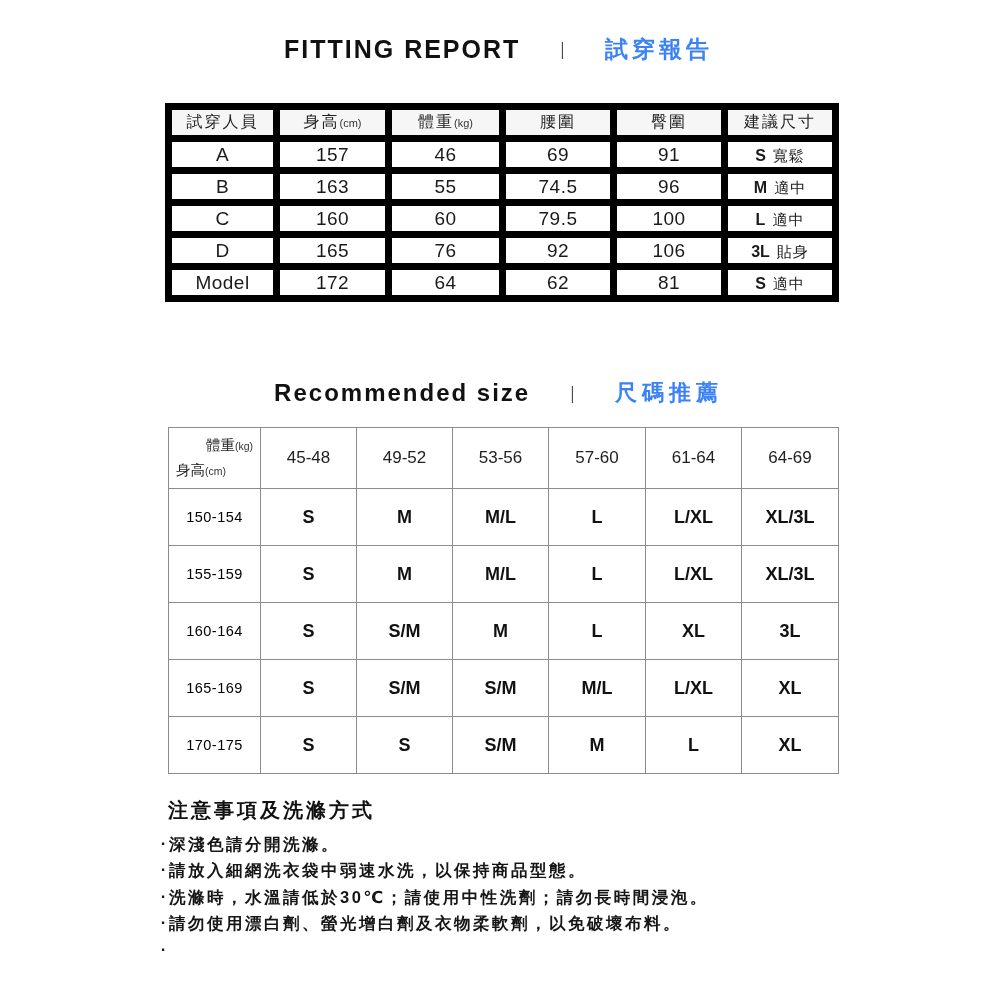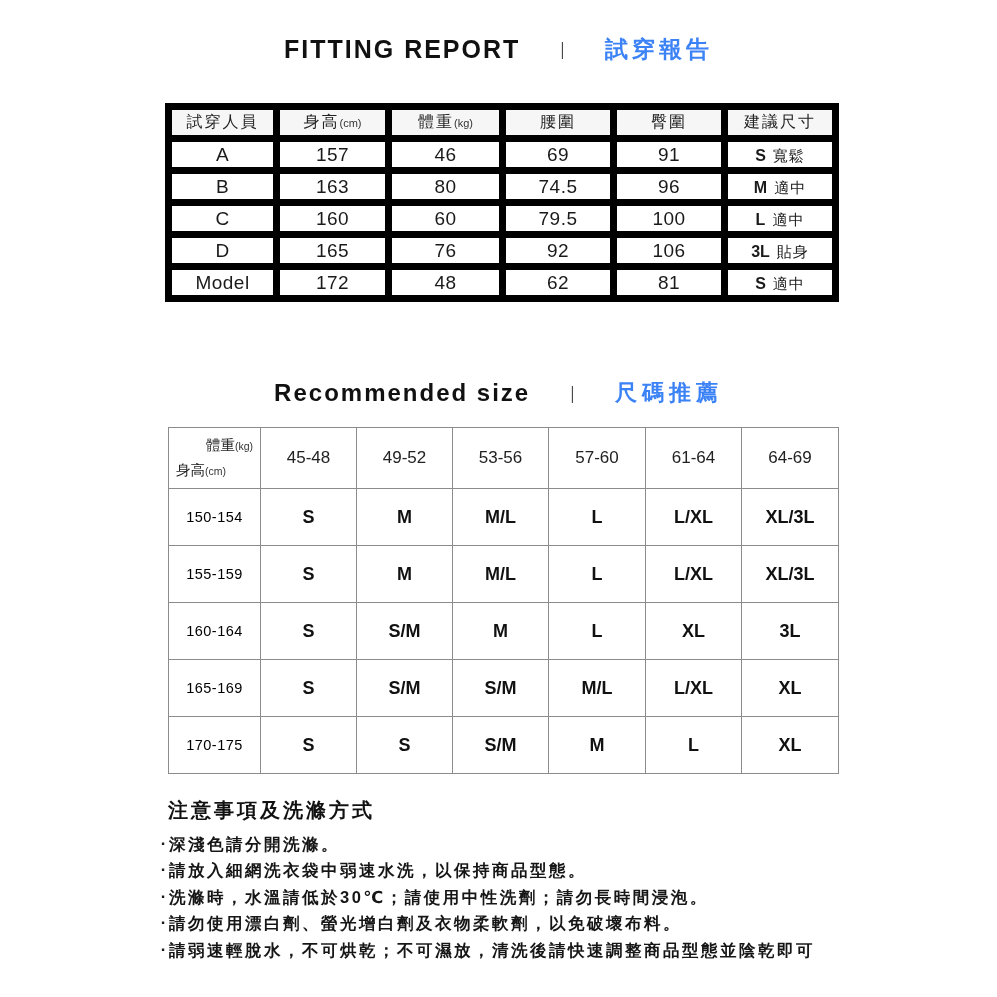--- a/index.html
+++ b/index.html
@@ -87,21 +87,21 @@
         <td>A</td>
         <td>157</td>
         <td>46</td>
         <td>69</td>
         <td>91</td>
         <td><span class="size-b">S</span><span class="fit">寬鬆</span></td>
       </tr>
       <tr>
         <td>B</td>
         <td>163</td>
-        <td>80</td>
+        <td>55</td>
         <td>74.5</td>
         <td>96</td>
         <td><span class="size-b">M</span><span class="fit">適中</span></td>
       </tr>
       <tr>
         <td>C</td>
         <td>160</td>
         <td>60</td>
         <td>79.5</td>
         <td>100</td>
@@ -111,21 +111,21 @@
         <td>D</td>
         <td>165</td>
         <td>76</td>
         <td>92</td>
         <td>106</td>
         <td><span class="size-b">3L</span><span class="fit">貼身</span></td>
       </tr>
       <tr>
         <td>Model</td>
         <td>172</td>
-        <td>48</td>
+        <td>64</td>
         <td>62</td>
         <td>81</td>
         <td><span class="size-b">S</span><span class="fit">適中</span></td>
       </tr>
     </tbody>
   </table>
 
   <div class="title-row t-rec">
     <span class="en">Recommended size</span>
     <span class="sep">|</span>
@@ -218,17 +218,16 @@
     <div class="care-item">
         <span class="dot">·</span>
         <span>洗滌時，水溫請低於30℃；請使用中性洗劑；請勿長時間浸泡。</span>
       </div>
     <div class="care-item">
         <span class="dot">·</span>
         <span>請勿使用漂白劑、螢光增白劑及衣物柔軟劑，以免破壞布料。</span>
       </div>
     <div class="care-item">
         <span class="dot">·</span>
-        <span>請弱速輕脫水，不可烘乾；不可濕放，清洗後請快速調整商品型態並陰乾即可</span>
       </div>
   </div>
 
 </div>
 
 </body></html>

